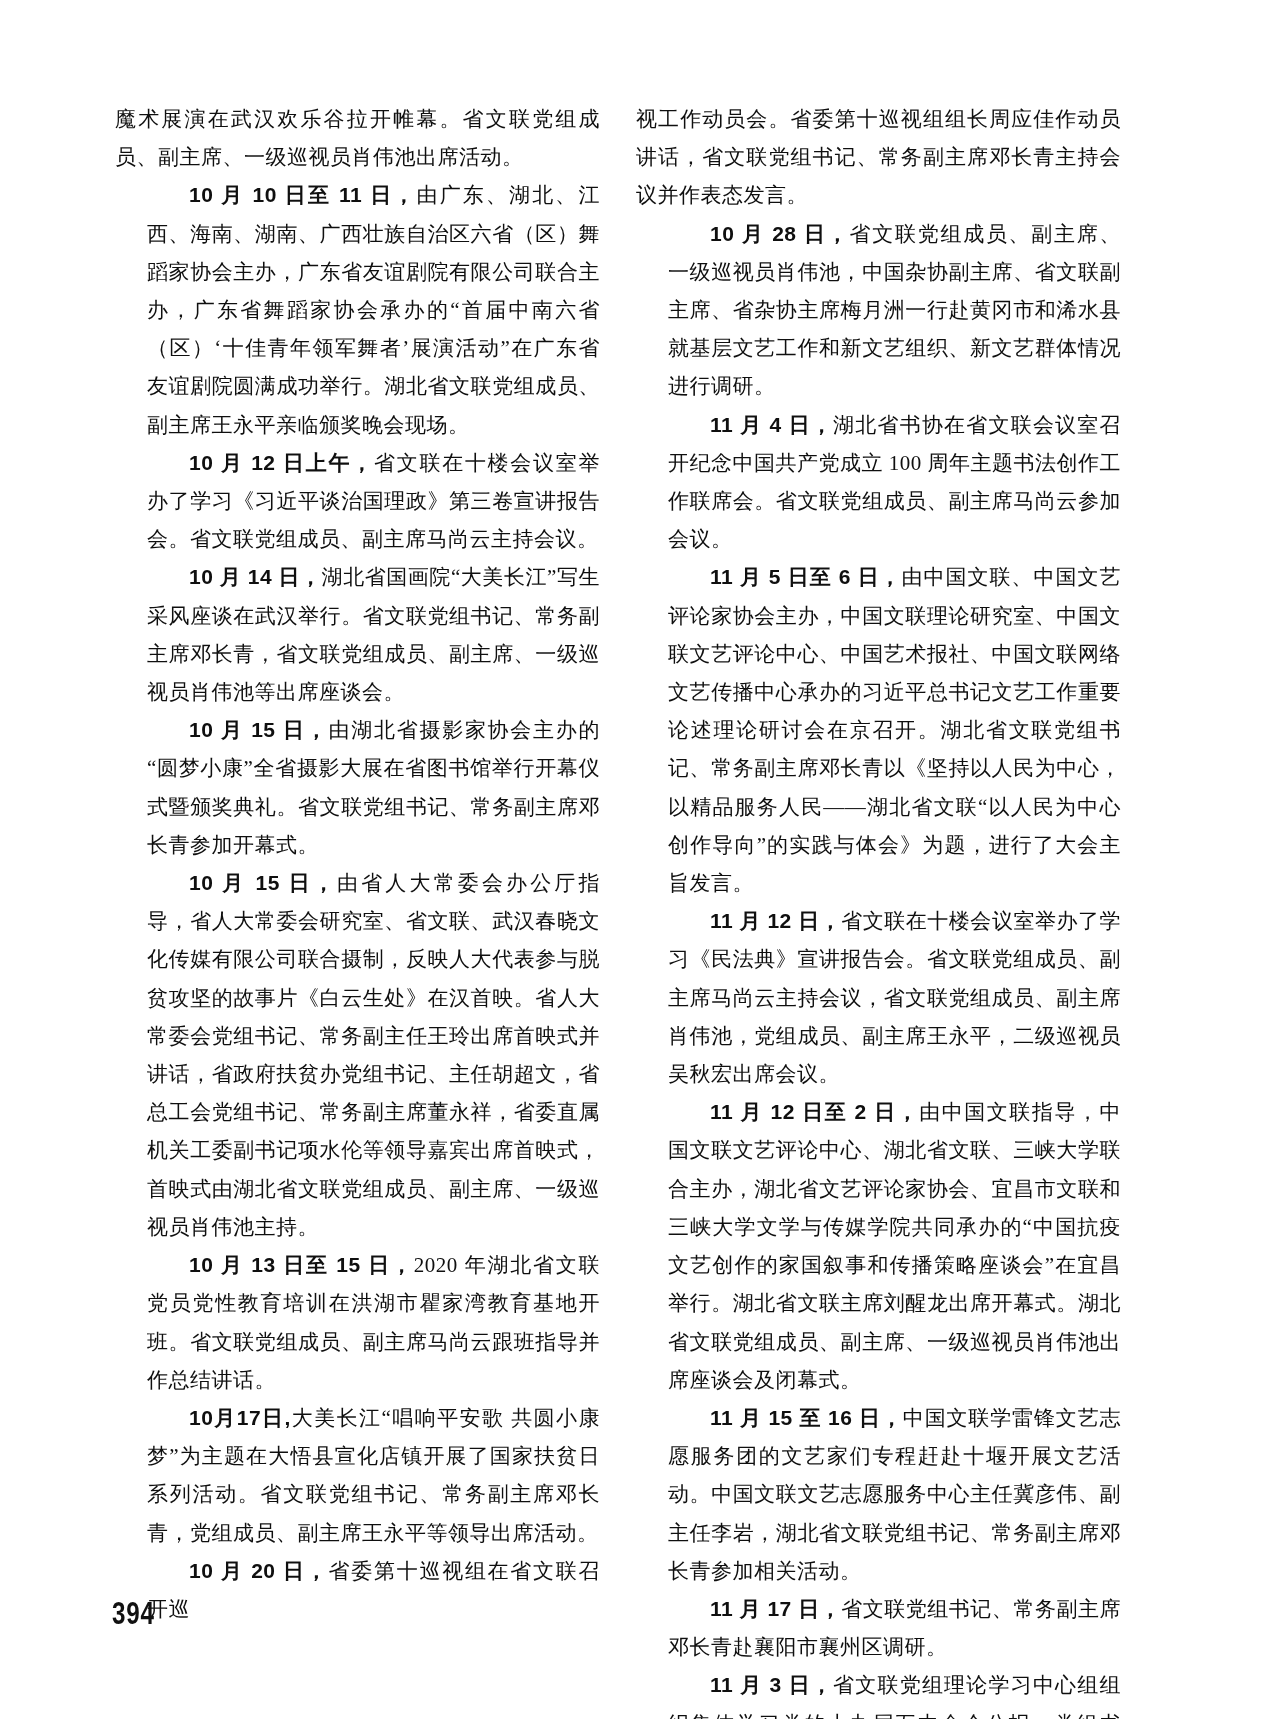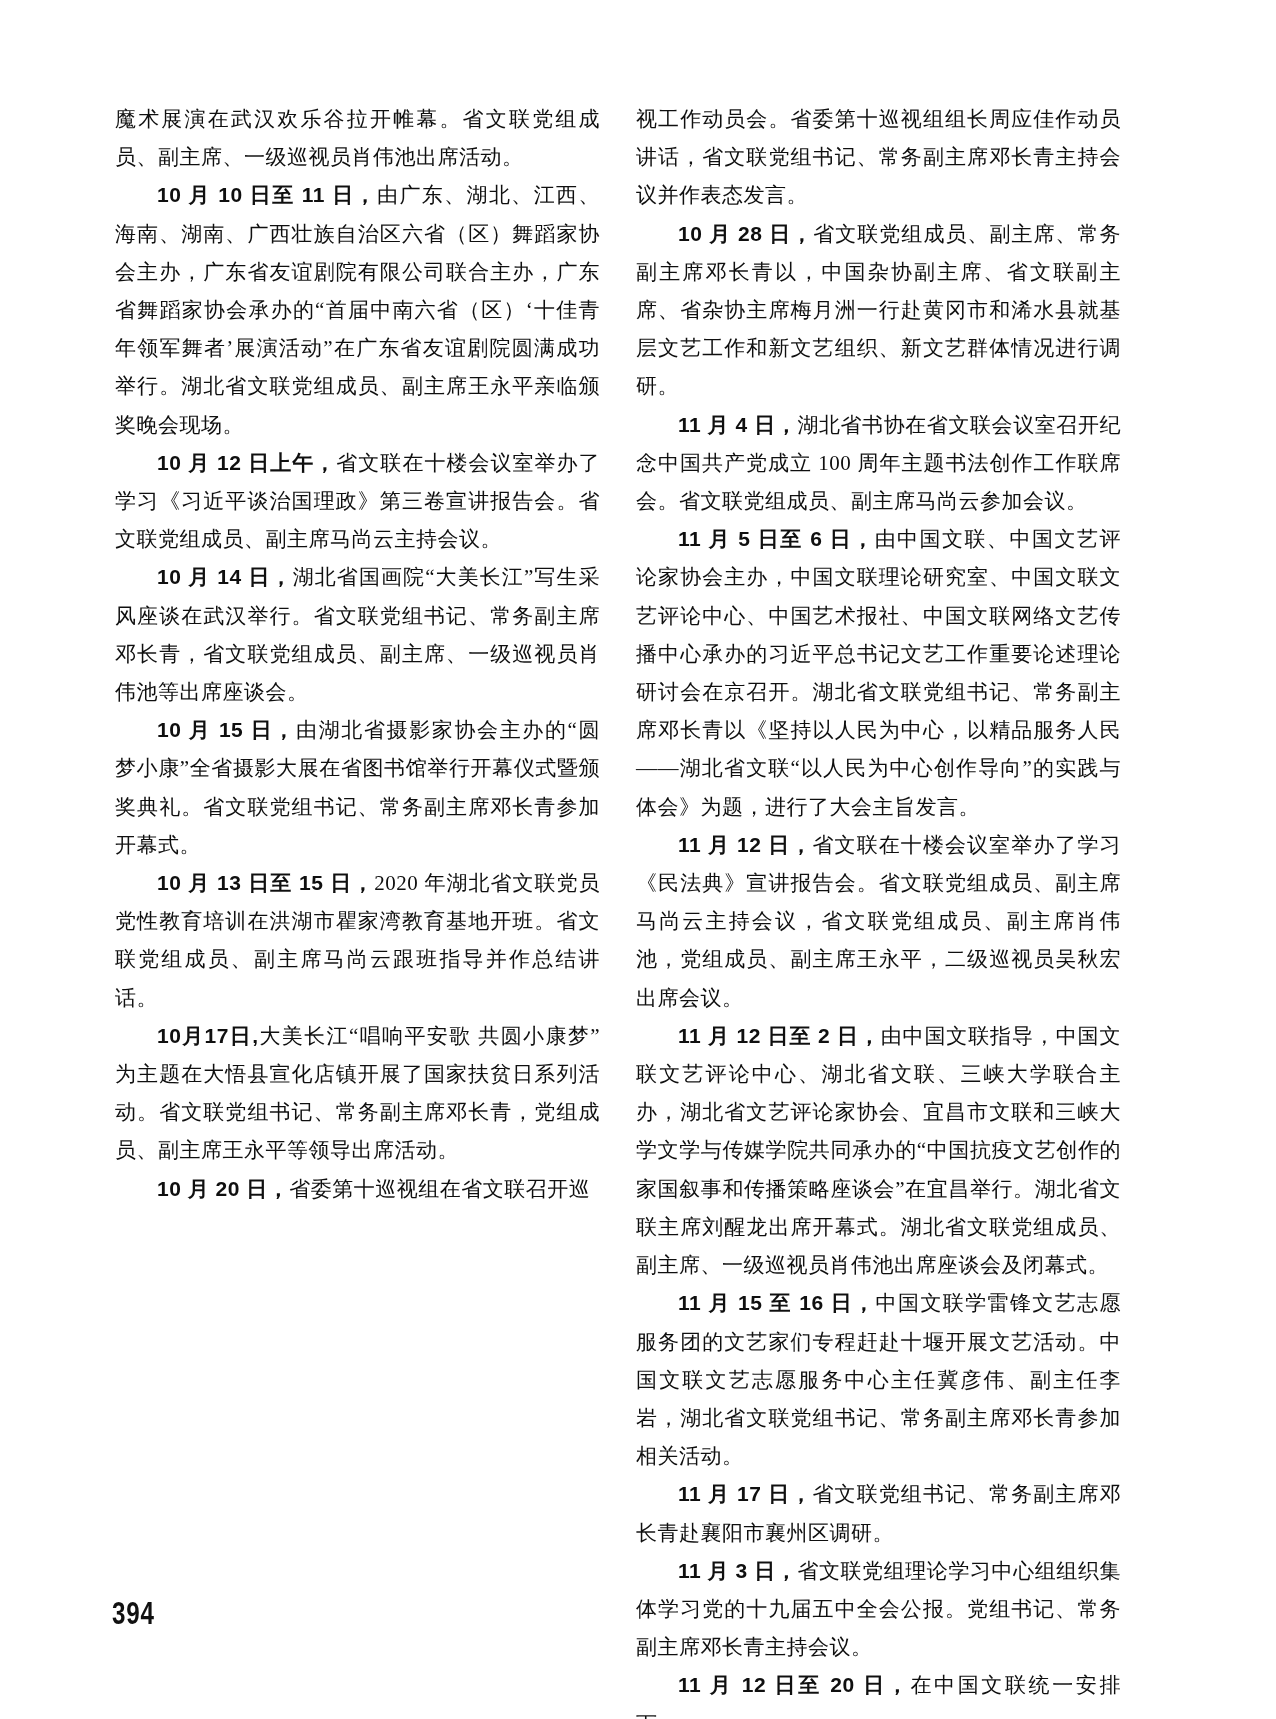--- a/index.html
+++ b/index.html
@@ -31,20 +31,21 @@
     text-align: justify;
     text-align-last: left;
     letter-spacing: 0.5px;
   }
   .para {
     margin: 0;
     padding: 0;
   }
   .para.indent {
     text-indent: 2em;
+    margin-left: 32px;
   }
   .date {
     font-family: "Liberation Sans", "DejaVu Sans", sans-serif;
     font-weight: bold;
     letter-spacing: 0.5px;
   }
   .page-number {
     position: absolute;
     left: 112px;
     top: 1596px;
@@ -61,27 +62,28 @@
 <body>
 
 <div class="page">
   <div class="columns">
     <div class="column" id="col-0">
         <p class="para"><span>魔术展演在武汉欢乐谷拉开帷幕。省文联党组成员、副主席、一级巡视员肖伟池出席活动。</span></p>
         <p class="para indent"><b class="date">10 月 10 日至 11 日，</b><span>由广东、湖北、江西、海南、湖南、广西壮族自治区六省（区）舞蹈家协会主办，广东省友谊剧院有限公司联合主办，广东省舞蹈家协会承办的“首届中南六省（区）‘十佳青年领军舞者’展演活动”在广东省友谊剧院圆满成功举行。湖北省文联党组成员、副主席王永平亲临颁奖晚会现场。</span></p>
         <p class="para indent"><b class="date">10 月 12 日上午，</b><span>省文联在十楼会议室举办了学习《习近平谈治国理政》第三卷宣讲报告会。省文联党组成员、副主席马尚云主持会议。</span></p>
         <p class="para indent"><b class="date">10 月 14 日，</b><span>湖北省国画院“大美长江”写生采风座谈在武汉举行。省文联党组书记、常务副主席邓长青，省文联党组成员、副主席、一级巡视员肖伟池等出席座谈会。</span></p>
         <p class="para indent"><b class="date">10 月 15 日，</b><span>由湖北省摄影家协会主办的“圆梦小康”全省摄影大展在省图书馆举行开幕仪式暨颁奖典礼。省文联党组书记、常务副主席邓长青参加开幕式。</span></p>
+        <p class="para indent"><b class="date">10 月 15 日，</b><span>由省人大常委会办公厅指导，省人大常委会研究室、省文联、武汉春晓文化传媒有限公司联合摄制，反映人大代表参与脱贫攻坚的故事片《白云生处》在汉首映。省人大常委会党组书记、常务副主任王玲出席首映式并讲话，省政府扶贫办党组书记、主任胡超文，省总工会党组书记、常务副主席董永祥，省委直属机关工委副书记项水伦等领导嘉宾出席首映式，首映式由湖北省文联党组成员、副主席、一级巡视员肖伟池主持。</span></p>
         <p class="para indent"><b class="date">10 月 13 日至 15 日，</b><span>2020 年湖北省文联党员党性教育培训在洪湖市瞿家湾教育基地开班。省文联党组成员、副主席马尚云跟班指导并作总结讲话。</span></p>
         <p class="para indent"><b class="date">10月17日,</b><span>大美长江“唱响平安歌 共圆小康梦”为主题在大悟县宣化店镇开展了国家扶贫日系列活动。省文联党组书记、常务副主席邓长青，党组成员、副主席王永平等领导出席活动。</span></p>
         <p class="para indent"><b class="date">10 月 20 日，</b><span>省委第十巡视组在省文联召开巡</span></p>
       </div>
     <div class="column" id="col-1">
         <p class="para"><span>视工作动员会。省委第十巡视组组长周应佳作动员讲话，省文联党组书记、常务副主席邓长青主持会议并作表态发言。</span></p>
-        <p class="para indent"><b class="date">10 月 28 日，</b><span>省文联党组成员、副主席、常务副主席邓长青以，中国杂协副主席、省文联副主席、省杂协主席梅月洲一行赴黄冈市和浠水县就基层文艺工作和新文艺组织、新文艺群体情况进行调研。</span></p>
+        <p class="para indent"><b class="date">10 月 28 日，</b><span>省文联党组成员、副主席、一级巡视员肖伟池，中国杂协副主席、省文联副主席、省杂协主席梅月洲一行赴黄冈市和浠水县就基层文艺工作和新文艺组织、新文艺群体情况进行调研。</span></p>
         <p class="para indent"><b class="date">11 月 4 日，</b><span>湖北省书协在省文联会议室召开纪念中国共产党成立 100 周年主题书法创作工作联席会。省文联党组成员、副主席马尚云参加会议。</span></p>
         <p class="para indent"><b class="date">11 月 5 日至 6 日，</b><span>由中国文联、中国文艺评论家协会主办，中国文联理论研究室、中国文联文艺评论中心、中国艺术报社、中国文联网络文艺传播中心承办的习近平总书记文艺工作重要论述理论研讨会在京召开。湖北省文联党组书记、常务副主席邓长青以《坚持以人民为中心，以精品服务人民——湖北省文联“以人民为中心创作导向”的实践与体会》为题，进行了大会主旨发言。</span></p>
         <p class="para indent"><b class="date">11 月 12 日，</b><span>省文联在十楼会议室举办了学习《民法典》宣讲报告会。省文联党组成员、副主席马尚云主持会议，省文联党组成员、副主席肖伟池，党组成员、副主席王永平，二级巡视员吴秋宏出席会议。</span></p>
         <p class="para indent"><b class="date">11 月 12 日至 2 日，</b><span>由中国文联指导，中国文联文艺评论中心、湖北省文联、三峡大学联合主办，湖北省文艺评论家协会、宜昌市文联和三峡大学文学与传媒学院共同承办的“中国抗疫文艺创作的家国叙事和传播策略座谈会”在宜昌举行。湖北省文联主席刘醒龙出席开幕式。湖北省文联党组成员、副主席、一级巡视员肖伟池出席座谈会及闭幕式。</span></p>
         <p class="para indent"><b class="date">11 月 15 至 16 日，</b><span>中国文联学雷锋文艺志愿服务团的文艺家们专程赶赴十堰开展文艺活动。中国文联文艺志愿服务中心主任冀彦伟、副主任李岩，湖北省文联党组书记、常务副主席邓长青参加相关活动。</span></p>
         <p class="para indent"><b class="date">11 月 17 日，</b><span>省文联党组书记、常务副主席邓长青赴襄阳市襄州区调研。</span></p>
         <p class="para indent"><b class="date">11 月 3 日，</b><span>省文联党组理论学习中心组组织集体学习党的十九届五中全会公报。党组书记、常务副主席邓长青主持会议。</span></p>
         <p class="para indent"><b class="date">11 月 12 日至 20 日，</b><span>在中国文联统一安排下，</span></p>
       </div>
   </div>

